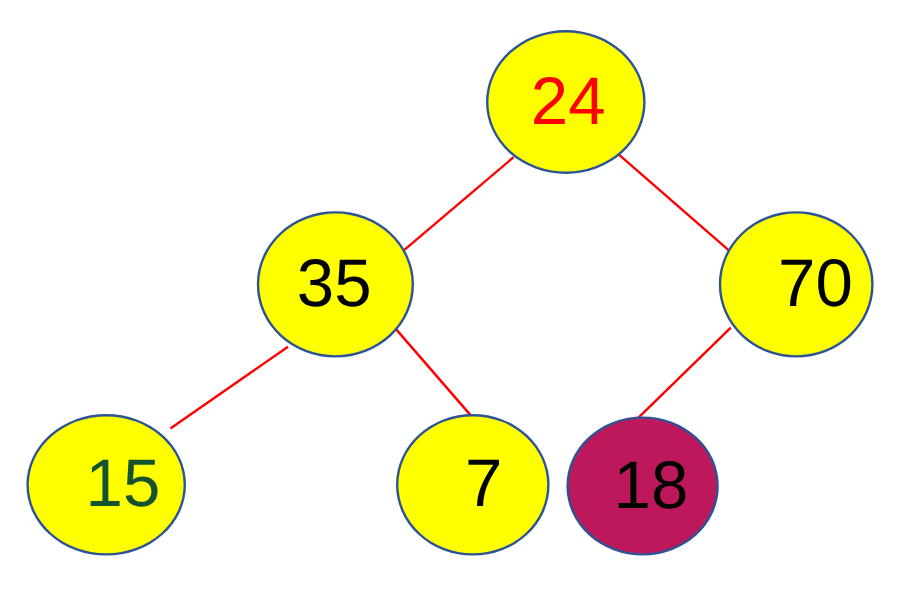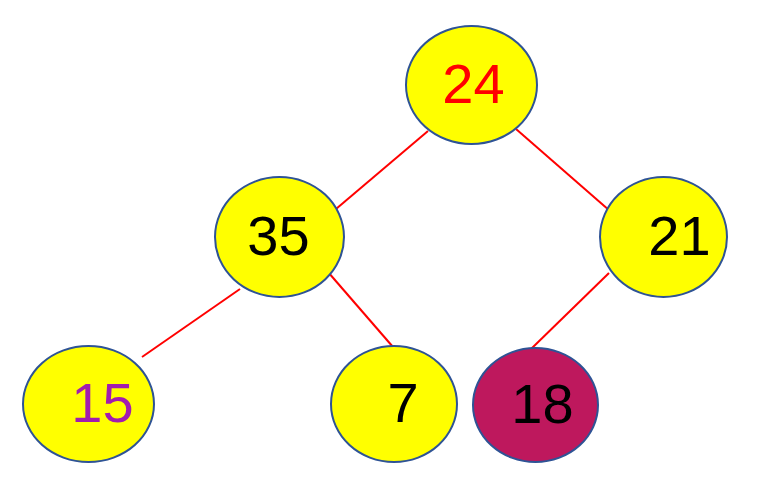--- a/index.html
+++ b/index.html
@@ -54,24 +54,24 @@
       <line x1="609" y1="273" x2="531" y2="349" stroke="#FF0000" stroke-width="2"></line>
     </svg>
   <div id="node-layer">
       <div class="tree-node" style="left: 405px; top: 25px; width: 133px; height: 120px; background: rgb(255, 255, 0); border: 2px solid rgb(46, 83, 149);">
         <span class="node-label" style="color: rgb(255, 0, 0); font-size: 56px; transform: translate(2px, -1px);">24</span>
       </div>
       <div class="tree-node" style="left: 214px; top: 176px; width: 131px; height: 122px; background: rgb(255, 255, 0); border: 2px solid rgb(46, 83, 149);">
         <span class="node-label" style="color: rgb(0, 0, 0); font-size: 56px; transform: translate(-1px, -1px);">35</span>
       </div>
       <div class="tree-node" style="left: 599px; top: 176px; width: 129px; height: 122px; background: rgb(255, 255, 0); border: 2px solid rgb(46, 83, 149);">
-        <span class="node-label" style="color: rgb(0, 0, 0); font-size: 56px; transform: translate(16px, -1px);">21</span>
+        <span class="node-label" style="color: rgb(0, 0, 0); font-size: 56px; transform: translate(16px, -1px);">70</span>
       </div>
       <div class="tree-node" style="left: 22px; top: 345px; width: 133px; height: 118px; background: rgb(255, 255, 0); border: 2px solid rgb(46, 83, 149);">
-        <span class="node-label" style="color: #a21caf; font-size: 56px; transform: translate(14px, -1px); text-align: center;">15</span>
+        <span class="node-label" style="color: #14532d; font-size: 56px; transform: translate(14px, -1px); text-align: center;">15</span>
       </div>
       <div class="tree-node" style="left: 330px; top: 345px; width: 128px; height: 118px; background: rgb(255, 255, 0); border: 2px solid rgb(46, 83, 149);">
         <span class="node-label" style="color: rgb(0, 0, 0); font-size: 56px; transform: translate(9px, -1px);">7</span>
       </div>
       <div class="tree-node" style="left: 472px; top: 347px; width: 127px; height: 116px; background: #be185d; border: 2px solid rgb(46, 83, 149);">
         <span class="node-label" style="color: rgb(0, 0, 0); font-size: 56px; transform: translate(7px, -1px);">18</span>
       </div>
     </div>
 </div>
 

